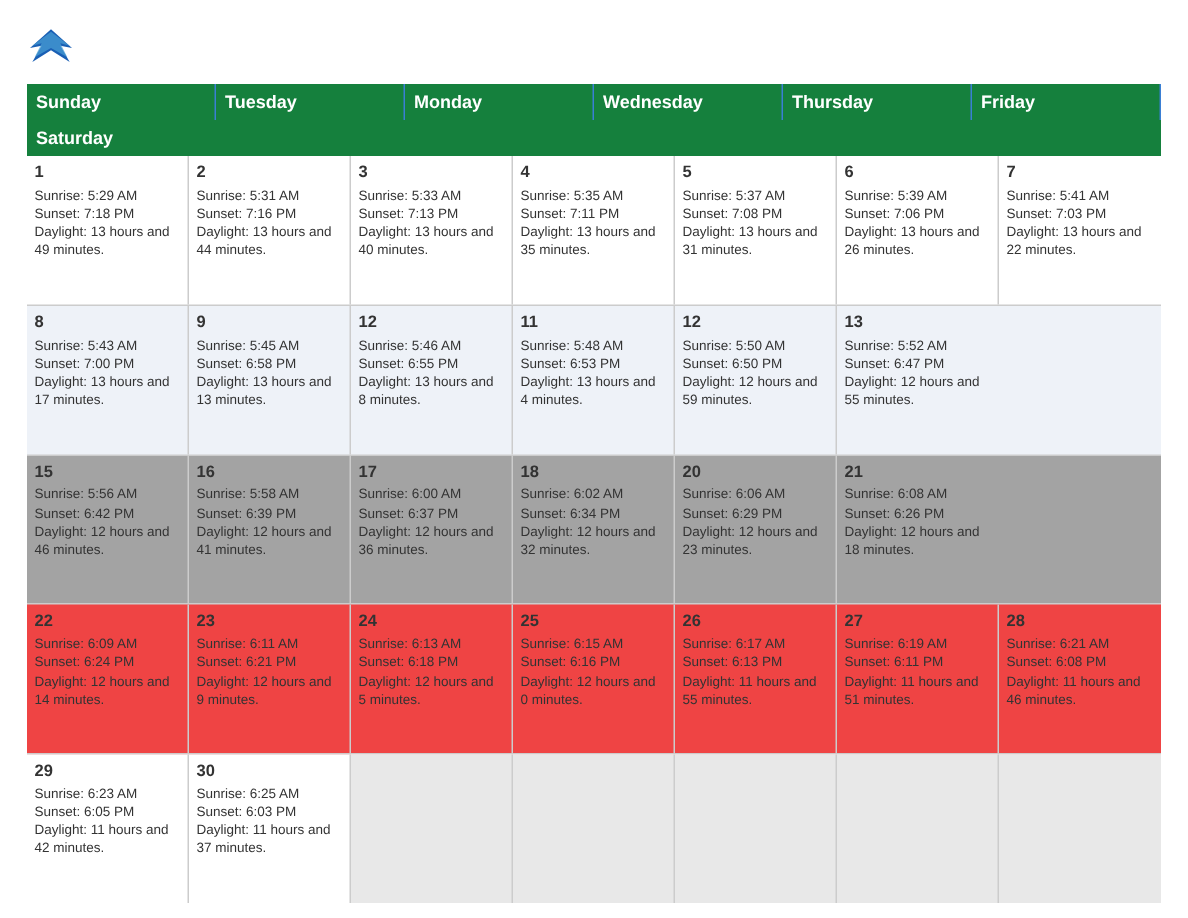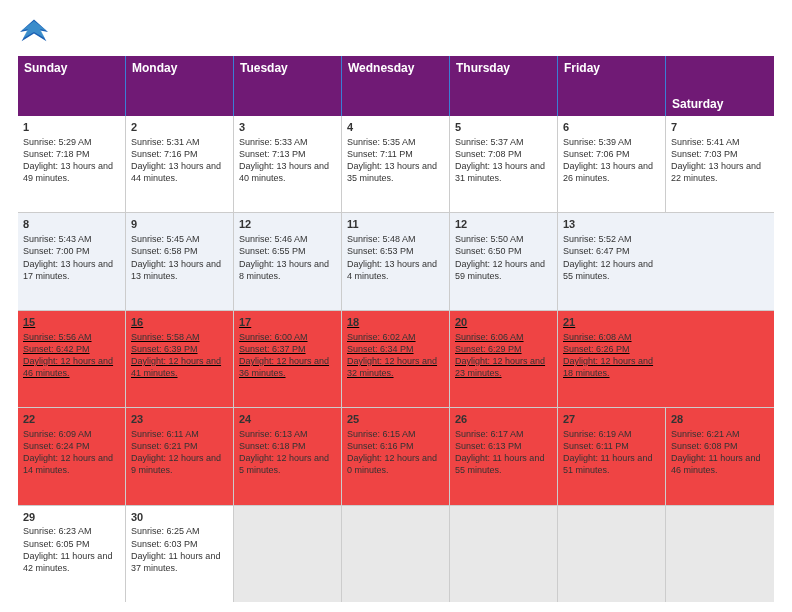--- a/index.html
+++ b/index.html
@@ -54,32 +54,32 @@
       font-size: 15px;
       color: #333;
     }
     .calendar {
       flex: 1;
       display: flex;
       flex-direction: column;
     }
     .cal-header {
       display: grid;
-      grid-template-columns: repeat(7, 1fr);
-      background: #701a75;
+      grid-template-columns: repeat(6, 1fr);
+      background: #15803d;
     }
     .cal-header-cell {
       color: #fff;
       font-size: 12px;
       font-weight: bold;
       padding: 5px 6px;
       text-align: left;
       border-right: 1px solid #3a7fd4;
     }
-    .cal-header-cell:last-child { border-right: none; margin-top: 36px; }
+    .cal-header-cell:last-child { border-right: none; }
     .cal-body {
       display: flex;
       flex-direction: column;
       flex: 1;
     }
     .cal-row {
       display: grid;
       grid-template-columns: repeat(7, 1fr);
       flex: 1;
       border-bottom: 1px solid #ccc;
@@ -125,22 +125,22 @@
     </div>
     <div class="title-block">
       <div class="month-title"></div>
       <div class="location"></div>
     </div>
   </div>
 
   <div class="calendar">
     <div class="cal-header">
       <div class="cal-header-cell">Sunday</div>
+      <div class="cal-header-cell">Tuesday</div>
       <div class="cal-header-cell">Monday</div>
-      <div class="cal-header-cell">Tuesday</div>
       <div class="cal-header-cell">Wednesday</div>
       <div class="cal-header-cell">Thursday</div>
       <div class="cal-header-cell">Friday</div>
       <div class="cal-header-cell">Saturday</div>
     </div>
     <div class="cal-body" id="cal-body">
     <div class="cal-row" style="background: rgb(255, 255, 255);">
           <div class="cal-cell"><span class="day-num">1</span><span>Sunrise: 5:29 AM<br>Sunset: 7:18 PM<br>Daylight: 13 hours and 49 minutes.</span></div>
           <div class="cal-cell"><span class="day-num">2</span><span>Sunrise: 5:31 AM<br>Sunset: 7:16 PM<br>Daylight: 13 hours and 44 minutes.</span></div>
           <div class="cal-cell"><span class="day-num">3</span><span>Sunrise: 5:33 AM<br>Sunset: 7:13 PM<br>Daylight: 13 hours and 40 minutes.</span></div>
@@ -150,21 +150,21 @@
           <div class="cal-cell"><span class="day-num">7</span><span>Sunrise: 5:41 AM<br>Sunset: 7:03 PM<br>Daylight: 13 hours and 22 minutes.</span></div>
         </div>
         <div class="cal-row" style="background: rgb(238, 242, 248);">
           <div class="cal-cell"><span class="day-num">8</span><span>Sunrise: 5:43 AM<br>Sunset: 7:00 PM<br>Daylight: 13 hours and 17 minutes.</span></div>
           <div class="cal-cell"><span class="day-num">9</span><span>Sunrise: 5:45 AM<br>Sunset: 6:58 PM<br>Daylight: 13 hours and 13 minutes.</span></div>
           <div class="cal-cell"><span class="day-num">12</span><span>Sunrise: 5:46 AM<br>Sunset: 6:55 PM<br>Daylight: 13 hours and 8 minutes.</span></div>
           <div class="cal-cell"><span class="day-num">11</span><span>Sunrise: 5:48 AM<br>Sunset: 6:53 PM<br>Daylight: 13 hours and 4 minutes.</span></div>
           <div class="cal-cell"><span class="day-num">12</span><span>Sunrise: 5:50 AM<br>Sunset: 6:50 PM<br>Daylight: 12 hours and 59 minutes.</span></div>
           <div class="cal-cell"><span class="day-num">13</span><span>Sunrise: 5:52 AM<br>Sunset: 6:47 PM<br>Daylight: 12 hours and 55 minutes.</span></div>
         </div>
-        <div class="cal-row" style="background: #ef4444; text-decoration: underline;">
+        <div class="cal-row" style="background: #a3a3a3;">
           <div class="cal-cell"><span class="day-num">15</span><span>Sunrise: 5:56 AM<br>Sunset: 6:42 PM<br>Daylight: 12 hours and 46 minutes.</span></div>
           <div class="cal-cell"><span class="day-num">16</span><span>Sunrise: 5:58 AM<br>Sunset: 6:39 PM<br>Daylight: 12 hours and 41 minutes.</span></div>
           <div class="cal-cell"><span class="day-num">17</span><span>Sunrise: 6:00 AM<br>Sunset: 6:37 PM<br>Daylight: 12 hours and 36 minutes.</span></div>
           <div class="cal-cell"><span class="day-num">18</span><span>Sunrise: 6:02 AM<br>Sunset: 6:34 PM<br>Daylight: 12 hours and 32 minutes.</span></div>
           <div class="cal-cell"><span class="day-num">20</span><span>Sunrise: 6:06 AM<br>Sunset: 6:29 PM<br>Daylight: 12 hours and 23 minutes.</span></div>
           <div class="cal-cell"><span class="day-num">21</span><span>Sunrise: 6:08 AM<br>Sunset: 6:26 PM<br>Daylight: 12 hours and 18 minutes.</span></div>
         </div>
         <div class="cal-row" style="background: #ef4444;">
           <div class="cal-cell"><span class="day-num">22</span><span>Sunrise: 6:09 AM<br>Sunset: 6:24 PM<br>Daylight: 12 hours and 14 minutes.</span></div>
           <div class="cal-cell"><span class="day-num">23</span><span>Sunrise: 6:11 AM<br>Sunset: 6:21 PM<br>Daylight: 12 hours and 9 minutes.</span></div>

